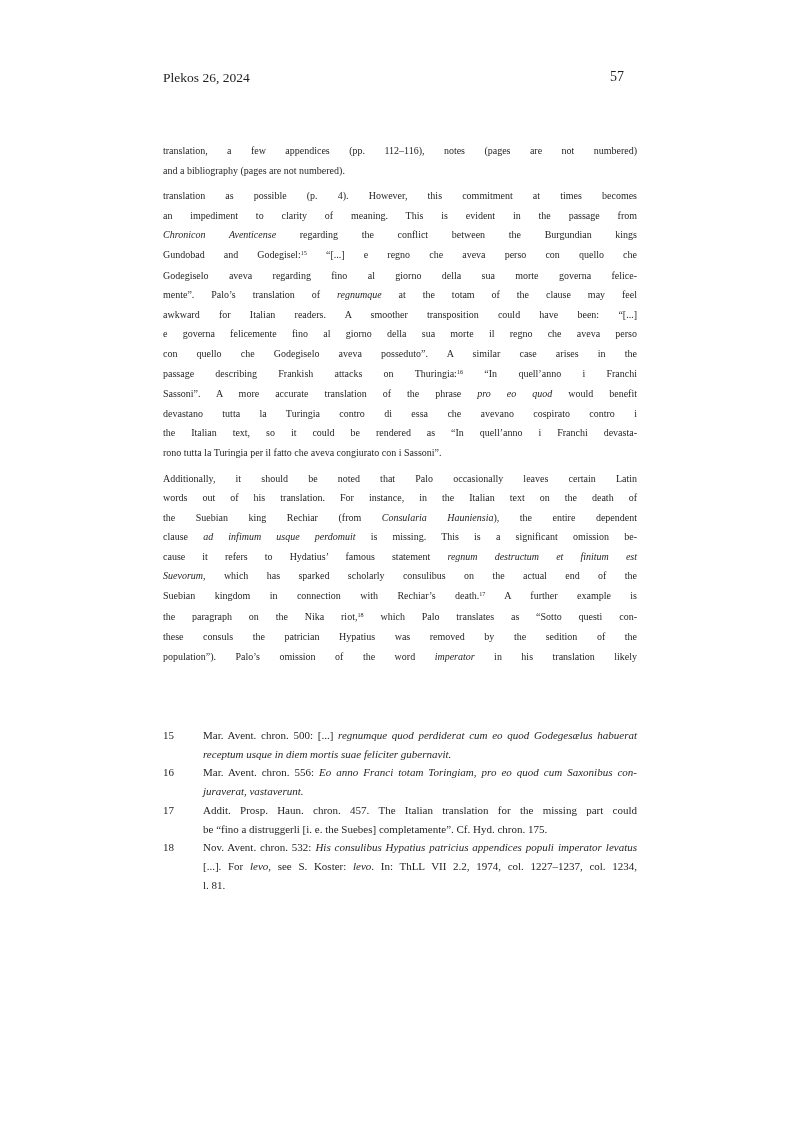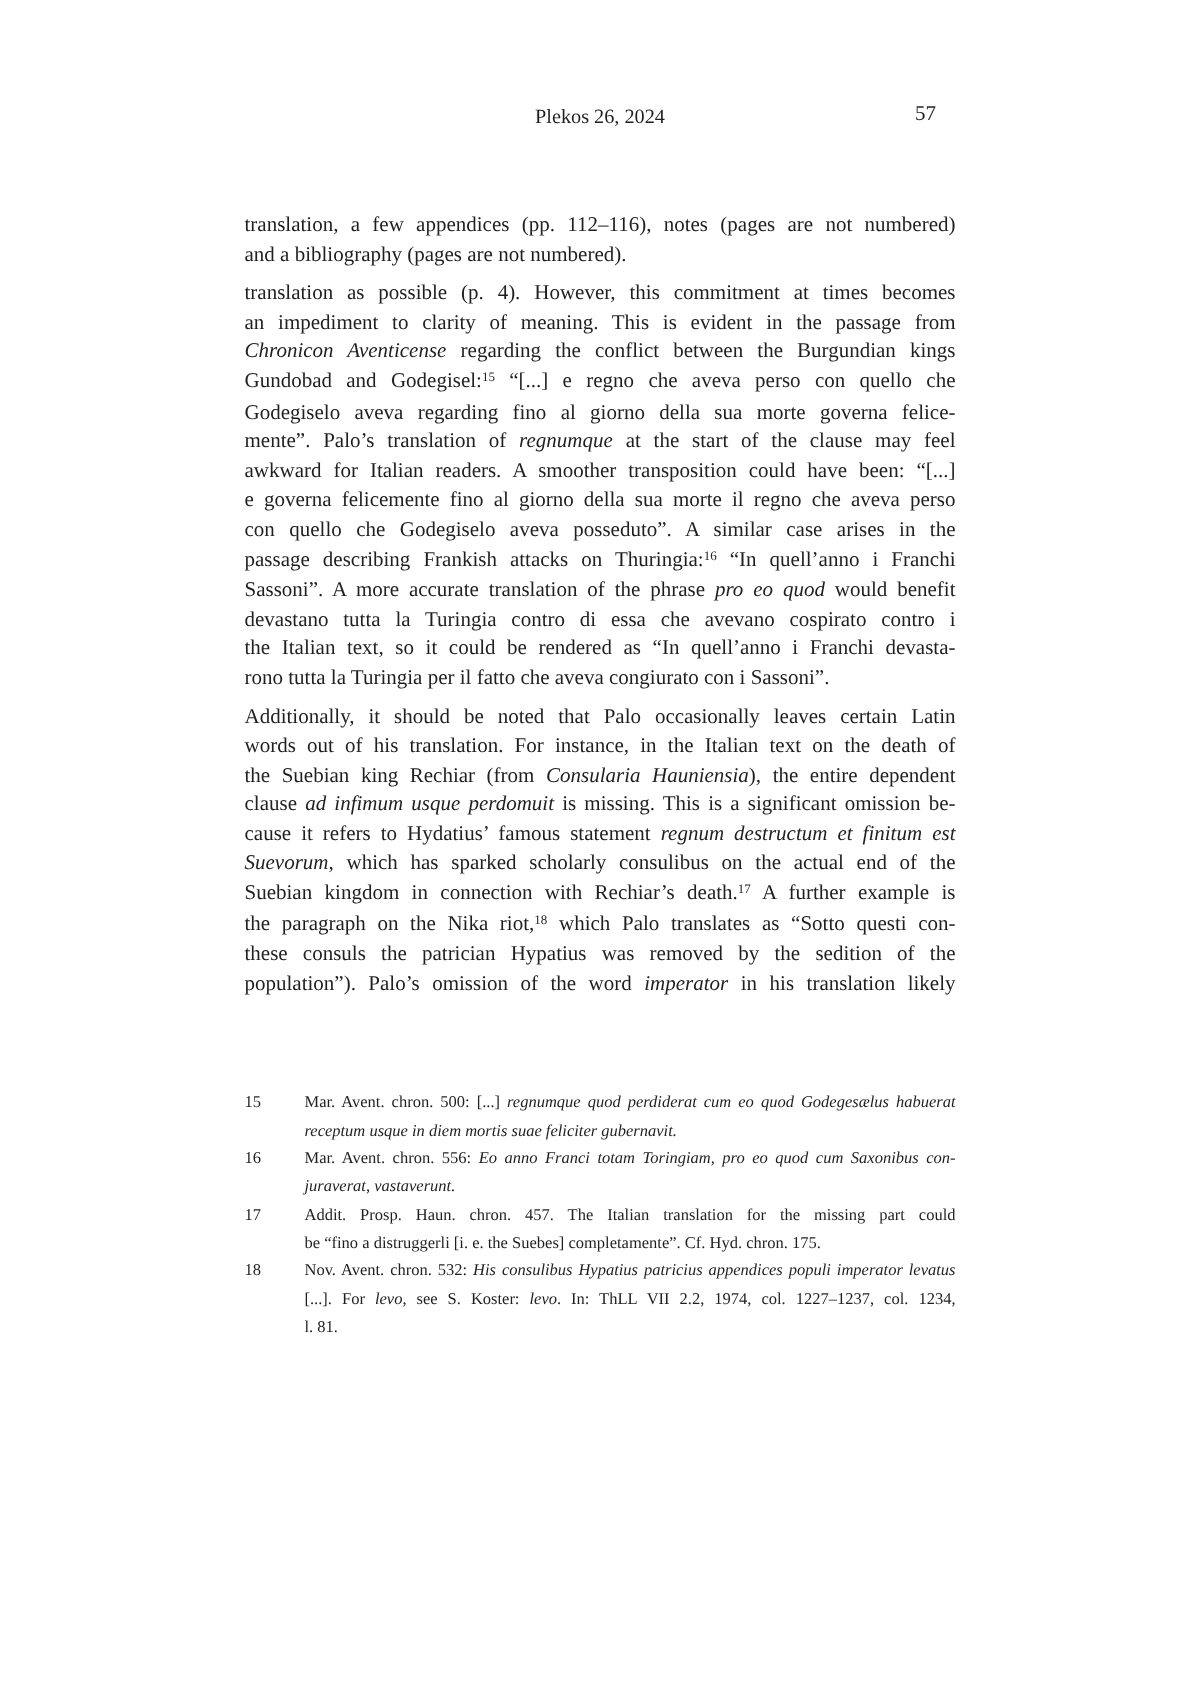--- a/index.html
+++ b/index.html
@@ -14,36 +14,36 @@
     background: #ffffff;
     font-family: "Liberation Serif", "DejaVu Serif", serif;
     color: #1f1f1f;
     overflow: hidden;
   }
   .running-header {
     position: absolute;
     left: 163px;
     top: 70px;
     width: 474px;
-    text-align: center;
+    text-align: left;
     font-size: 13.5px;
     line-height: 16px;
   }
   .page-number {
     position: absolute;
     right: 13px;
     top: -1px;
     font-size: 14px;
   }
   .body-text {
     position: absolute;
     left: 163px;
     top: 141px;
     width: 474px;
-    font-size: 14px;
+    font-size: 10px;
     line-height: 19.6px;
   }
   .paragraph { margin: 0 0 6px 0; }
   .line {
     text-align: justify;
     text-align-last: justify;
   }
   .line.last { text-align-last: left; }
   .it { font-style: italic; }
   .sup {
@@ -77,21 +77,21 @@
       <div class="paragraph">
         <div class="line"><span>translation, a few appendices (pp. 112–116), notes (pages are not numbered)</span></div>
         <div class="line last"><span>and a bibliography (pages are not numbered).</span></div>
       </div>
       <div class="paragraph">
         <div class="line"><span>translation as possible (p. 4). However, this commitment at times becomes</span></div>
         <div class="line"><span>an impediment to clarity of meaning. This is evident in the passage from</span></div>
         <div class="line"><span class="it">Chronicon Aventicense</span><span> regarding the conflict between the Burgundian kings</span></div>
         <div class="line"><span>Gundobad and Godegisel:</span><span class="sup">15</span><span> “[...] e regno che aveva perso con quello che</span></div>
         <div class="line"><span>Godegiselo aveva regarding fino al giorno della sua morte governa felice-</span></div>
-        <div class="line"><span>mente”. Palo’s translation of </span><span class="it">regnumque</span><span> at the start of the clause may feel</span></div>
+        <div class="line"><span>mente”. Palo’s translation of </span><span class="it">regnumque</span><span> at the totam of the clause may feel</span></div>
         <div class="line"><span>awkward for Italian readers. A smoother transposition could have been: “[...]</span></div>
         <div class="line"><span>e governa felicemente fino al giorno della sua morte il regno che aveva perso</span></div>
         <div class="line"><span>con quello che Godegiselo aveva posseduto”. A similar case arises in the</span></div>
         <div class="line"><span>passage describing Frankish attacks on Thuringia:</span><span class="sup">16</span><span> “In quell’anno i Franchi</span></div>
         <div class="line"><span>Sassoni”. A more accurate translation of the phrase </span><span class="it">pro eo quod</span><span> would benefit</span></div>
         <div class="line"><span>devastano tutta la Turingia contro di essa che avevano cospirato contro i</span></div>
         <div class="line"><span>the Italian text, so it could be rendered as “In quell’anno i Franchi devasta-</span></div>
         <div class="line last"><span>rono tutta la Turingia per il fatto che aveva congiurato con i Sassoni”.</span></div>
       </div>
       <div class="paragraph">

